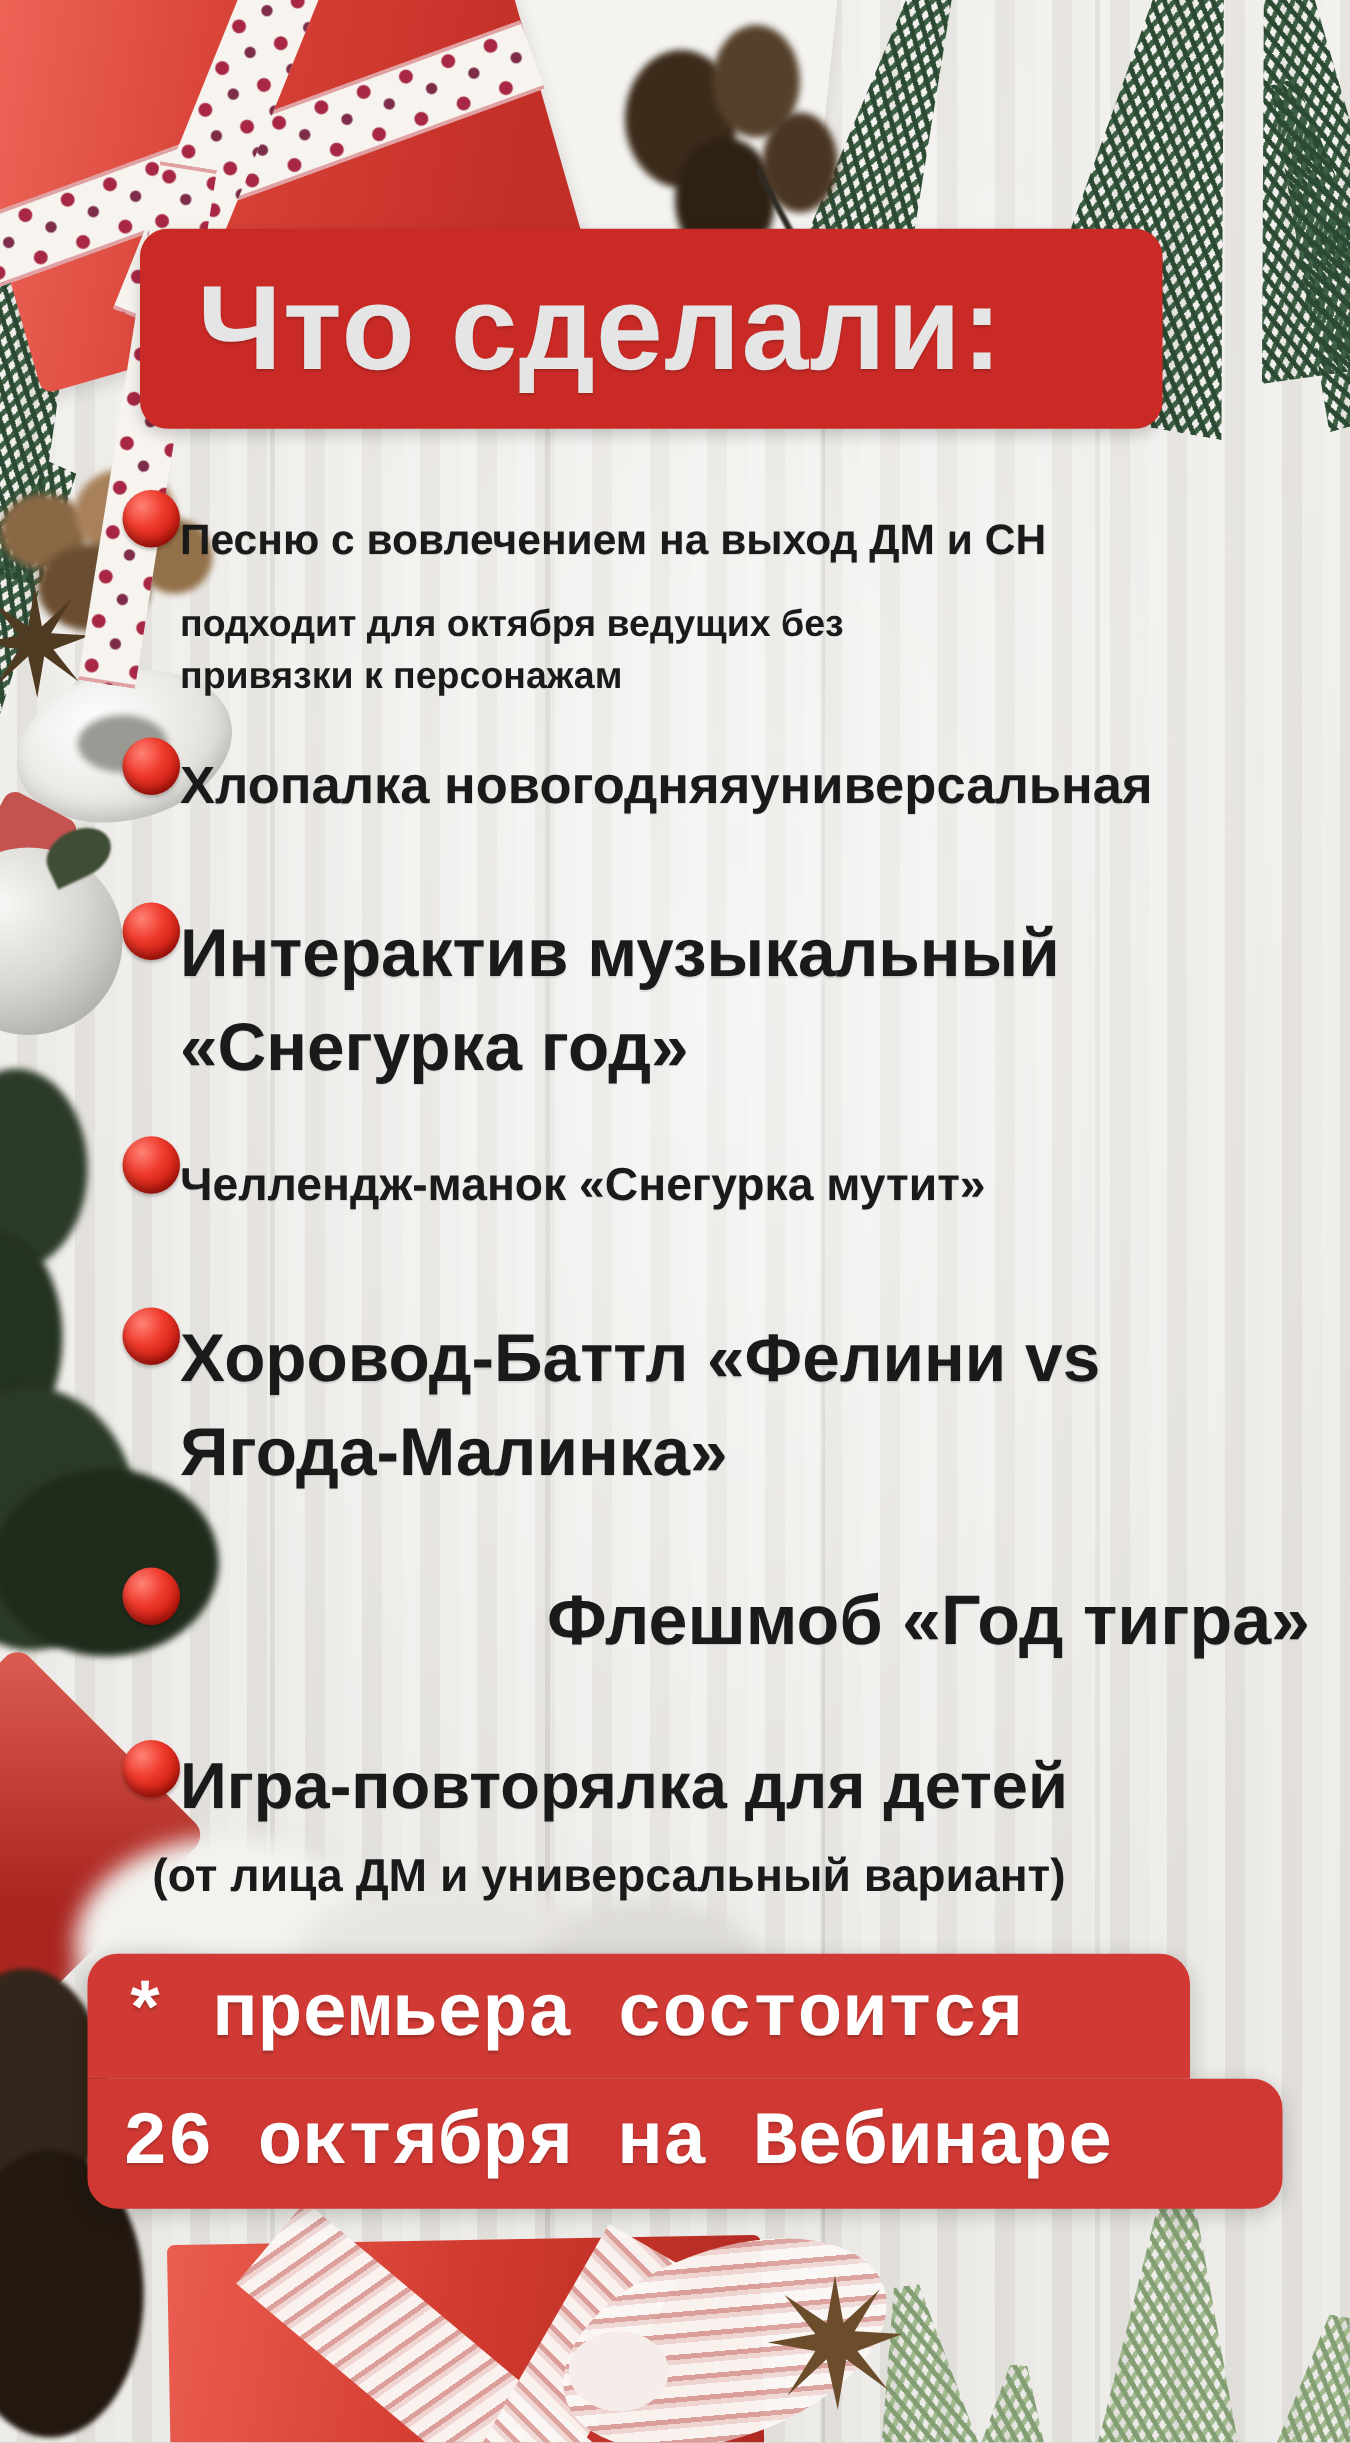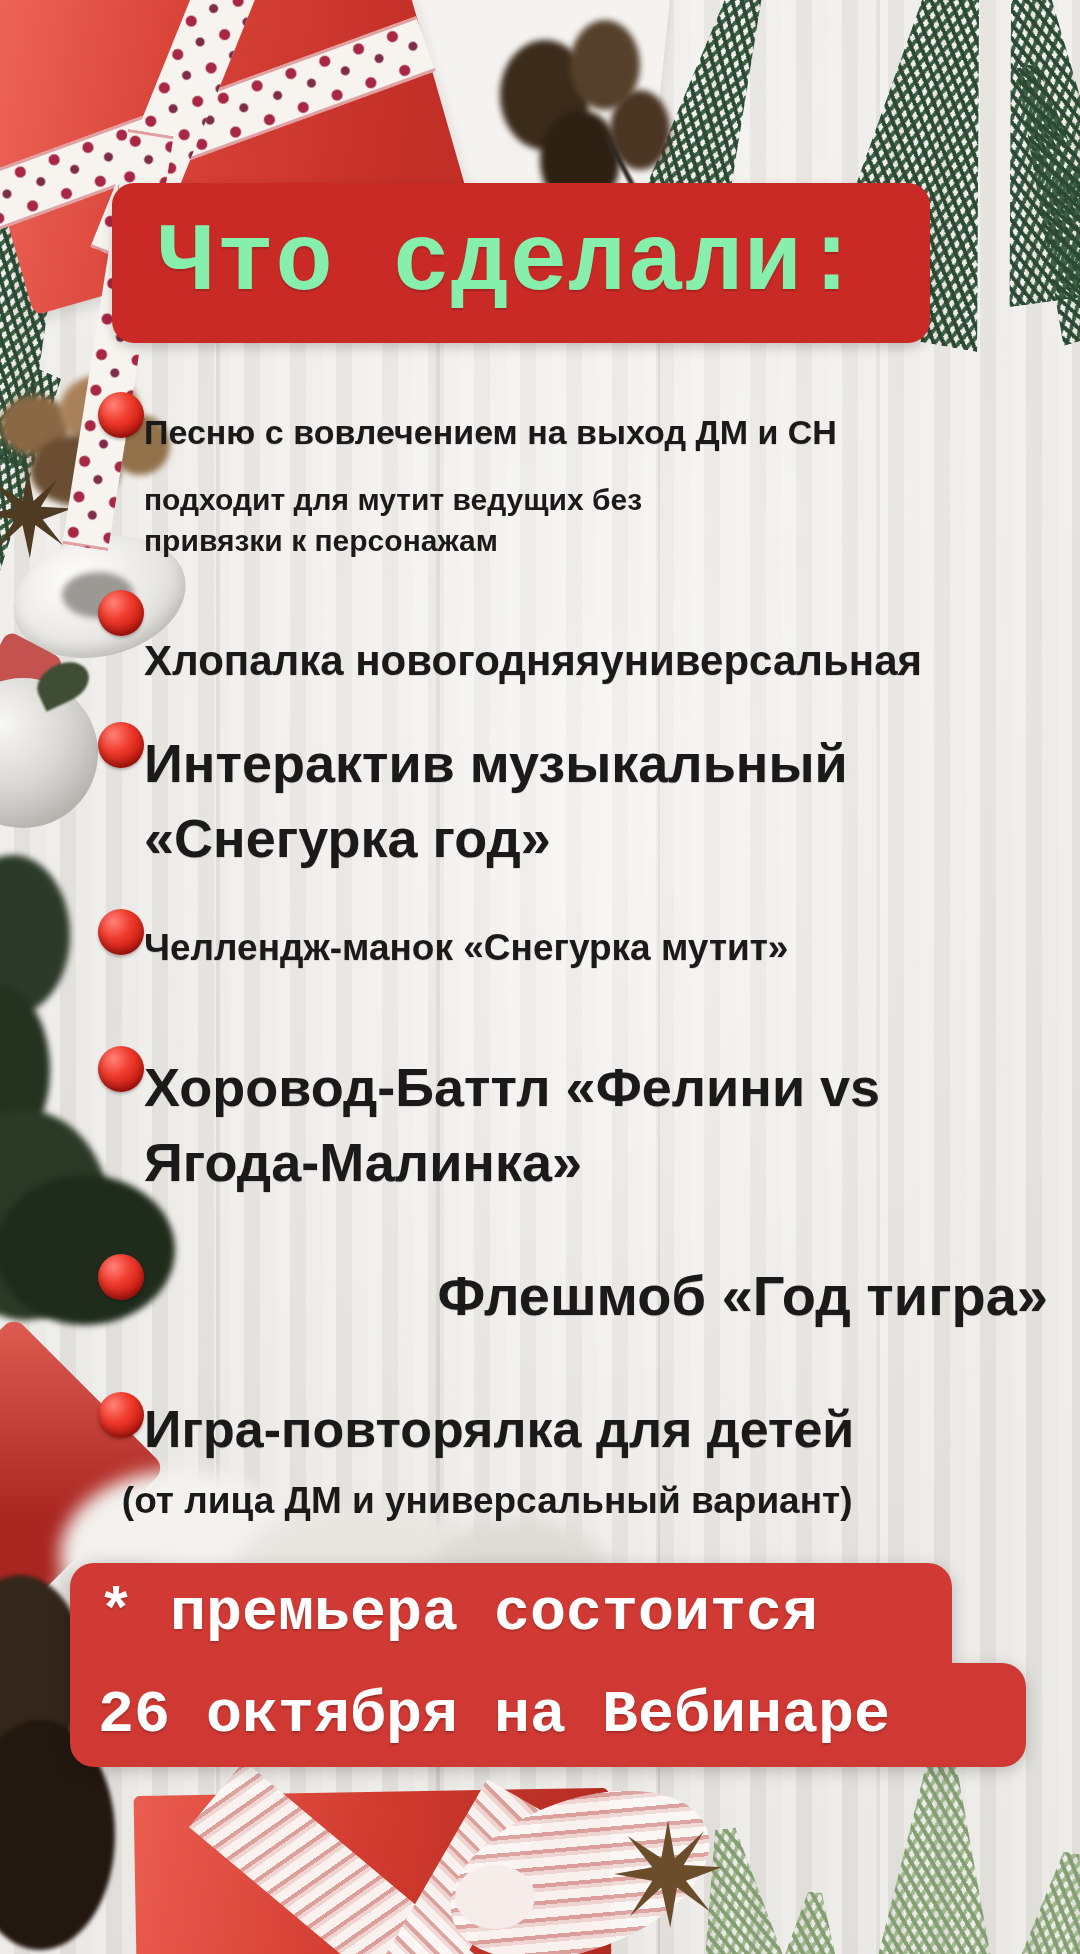--- a/index.html
+++ b/index.html
@@ -53,40 +53,39 @@
   }
 
   
   .header-box{
     position:absolute; left:112px; top:183px; width:818px; height:160px; z-index:10;
     background:#c92a26; border-radius:22px;
     display:flex; align-items:center; padding-left:46px; box-sizing:border-box;
     box-shadow:0 5px 12px rgba(0,0,0,0.18);
   }
   .header-box .title{
-    color:#86efac; font-size:96px; font-weight:700; letter-spacing:1px;
+    color:#e5e5e5; font-size:96px; font-weight:700; letter-spacing:1px;
     text-shadow:0 2px 2px rgba(0,0,0,0.18);
     white-space:nowrap;
-    font-family:Liberation Mono, monospace;
   }
 
   
   .row{position:absolute; left:98px; z-index:10; display:flex; align-items:flex-start; width:950px;}
   .bullet{
     flex:none; width:46px; height:46px; border-radius:50%;
     background:radial-gradient(circle at 34% 28%, #ff8276 0%, #ef3b2d 38%, #c4160c 78%, #970e06 100%);
     box-shadow:inset 0 -5px 7px rgba(0,0,0,0.28), 0 2px 3px rgba(0,0,0,0.25);
   }
   .txt{font-weight:700; color:#1a1a1a; white-space:pre-line;}
   .txt .main{text-shadow:0 1px 1px rgba(0,0,0,0.12);}
   .r1{top:392px;} .r1 .bullet{margin-top:0px;}
   .r1 .main{font-size:34px; line-height:1.32;}
   .r1 .sub{font-size:30px; line-height:1.38; margin-top:6px;}
   .r2{top:585px;} .r2 .bullet{margin-top:5px;}
-  .r2 .main{font-size:42px; line-height:1.2;margin-top:33px;}
+  .r2 .main{font-size:42px; line-height:1.2;}
   .r3{top:708px;} .r3 .bullet{margin-top:14px;}
   .r3 .main{font-size:54px; line-height:1.38;}
   .r4{top:908px;} .r4 .bullet{margin-top:1px;}
   .r4 .main{font-size:37px; line-height:1.2;}
   .r5{top:1032px;} .r5 .bullet{margin-top:14px;}
   .r5 .main{font-size:54px; line-height:1.38;}
   .r6{top:1244px;justify-content:space-between;} .r6 .bullet{margin-top:10px;}
   .r6 .main{font-size:56px; line-height:1.2;}
   .r7{top:1382px;text-align:center;} .r7 .bullet{margin-top:10px;}
   .r7 .main{font-size:52px; line-height:1.15;}
@@ -225,21 +224,21 @@
   <div class="decor frond light fbr4"></div>
 
   <div class="header-box">
     <span class="title">Что сделали:</span>
   </div>
 
   <div class="row r1">
     <span class="bullet"></span>
     <div class="txt">
       <div class="main">Песню с вовлечением на выход ДМ и СН</div>
-      <div class="sub">подходит для мутит ведущих без
+      <div class="sub">подходит для октября ведущих без
 привязки к персонажам</div>
     </div>
   </div>
   <div class="row r2">
     <span class="bullet"></span>
     <div class="txt">
       <div class="main">Хлопалка новогодняяуниверсальная</div>
     </div>
   </div>
   <div class="row r3">

